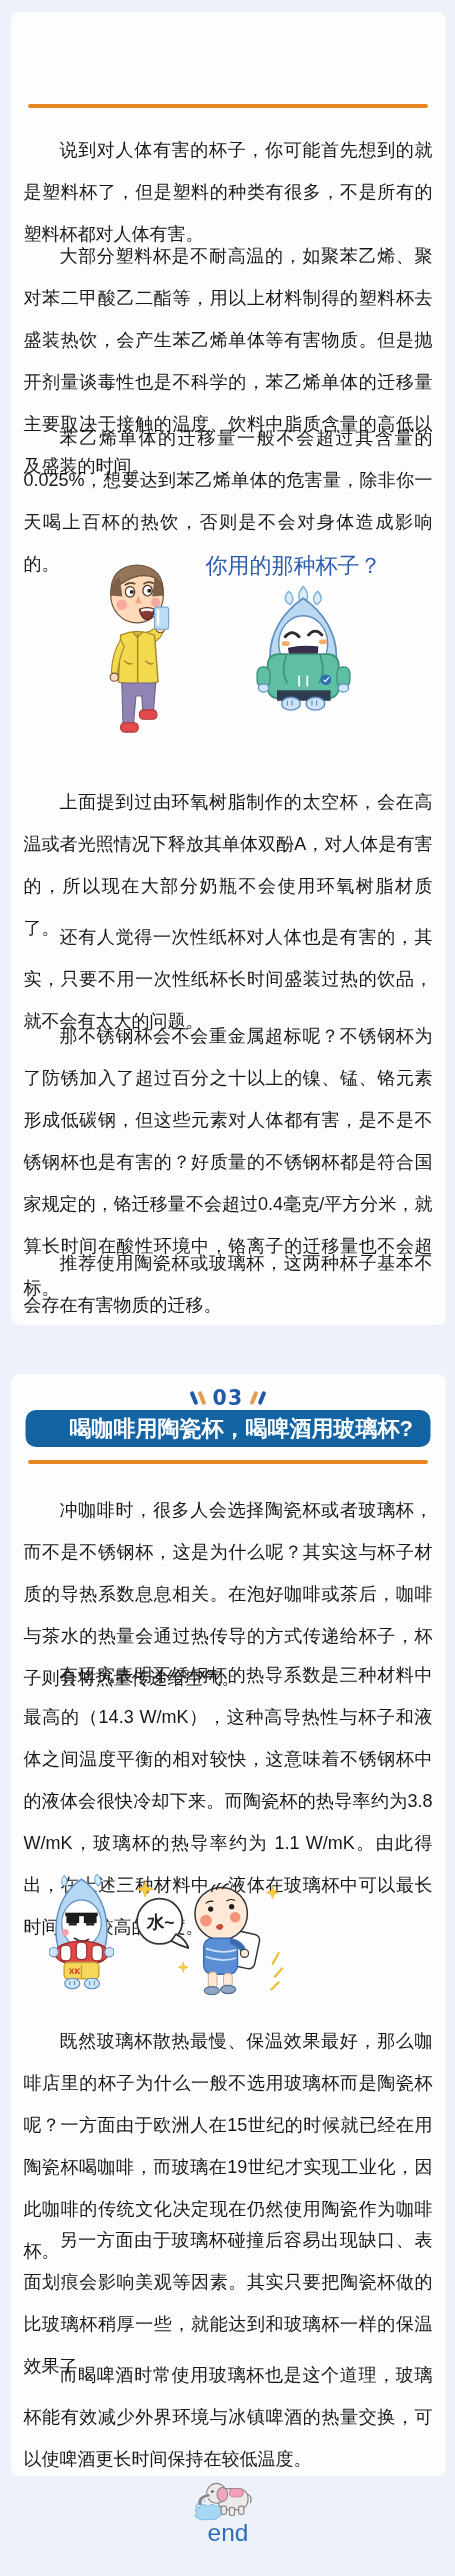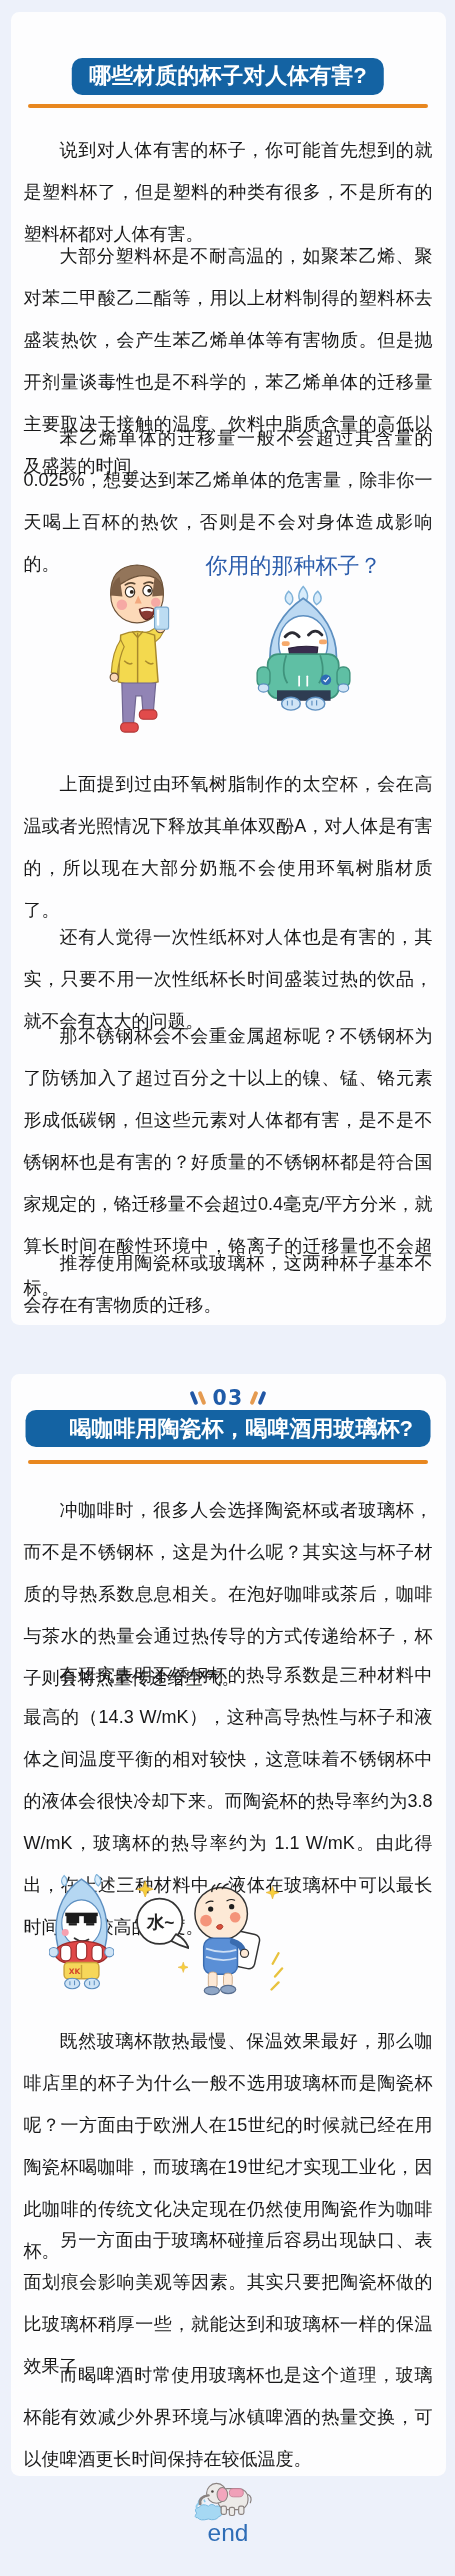--- a/index.html
+++ b/index.html
@@ -21,21 +21,20 @@
   .caption{position:absolute;font-size:22px;font-weight:normal;color:#2b5cab;white-space:nowrap;}
   .abs{position:absolute;}
   .endlabel{position:absolute;left:0;width:456px;text-align:center;top:2519px;font-size:24.5px;color:#2f6db6;}
 </style>
 </head>
 <body>
 
 <div id="page">
 
   <div class="card" id="card-sec2">
-    <div class="badge" style="top:46px;">哪些材质的杯子对人体有害?</div>
     <div class="divider" style="top:92px;"></div>
 
     <p class="para" style="top:117px;">说到对人体有害的杯子，你可能首先想到的就是塑料杯了，但是塑料的种类有很多，不是所有的塑料杯都对人体有害。</p>
     <p class="para" style="top:223px;">大部分塑料杯是不耐高温的，如聚苯乙烯、聚对苯二甲酸乙二酯等，用以上材料制得的塑料杯去盛装热饮，会产生苯乙烯单体等有害物质。但是抛开剂量谈毒性也是不科学的，苯乙烯单体的迁移量主要取决于接触的温度、饮料中脂质含量的高低以及盛装的时间。</p>
     <p class="para" style="top:405px;">苯乙烯单体的迁移量一般不会超过其含量的0.025%，想要达到苯乙烯单体的危害量，除非你一天喝上百杯的热饮，否则是不会对身体造成影响的。</p>
 
     <div class="caption" style="left:195px;top:539px;">你用的那种杯子？</div>
 
     <svg class="abs" style="left:92px;top:546px;" width="71" height="177" viewBox="0 0 121 303">
       <ellipse cx="58" cy="64" rx="45" ry="47" fill="#fcd9b8" stroke="#6b5138" stroke-width="2"></ellipse>
@@ -92,21 +91,21 @@
       <rect x="139" y="140" width="22" height="34" rx="10" fill="#5fbfa4" stroke="#3f937c" stroke-width="2.5"></rect>
       <ellipse cx="13" cy="176" rx="9" ry="7" fill="#cfe4f6" stroke="#5d8fc0" stroke-width="2"></ellipse>
       <ellipse cx="150" cy="176" rx="9" ry="7" fill="#cfe4f6" stroke="#5d8fc0" stroke-width="2"></ellipse>
       <rect x="36" y="180" width="92" height="18" fill="#2e3c52"></rect>
       <ellipse cx="60" cy="203" rx="16" ry="11" fill="#cfe4f6" stroke="#5d8fc0" stroke-width="2.5"></ellipse>
       <ellipse cx="102" cy="203" rx="16" ry="11" fill="#cfe4f6" stroke="#5d8fc0" stroke-width="2.5"></ellipse>
       <path d="M54,198 l0,8 M62,197 l0,9" stroke="#5d8fc0" stroke-width="2"></path>
       <path d="M96,198 l0,8 M104,197 l0,9" stroke="#5d8fc0" stroke-width="2"></path>
     </svg>
 
-    <p class="para" style="top:751px;">上面提到过由环氧树脂制作的太空杯，会在高温或者光照情况下释放其单体双酚A，对人体是有害的，所以现在大部分奶瓶不会使用环氧树脂材质了。</p>
+    <p class="para" style="top:769px;">上面提到过由环氧树脂制作的太空杯，会在高温或者光照情况下释放其单体双酚A，对人体是有害的，所以现在大部分奶瓶不会使用环氧树脂材质了。</p>
     <p class="para" style="top:904px;">还有人觉得一次性纸杯对人体也是有害的，其实，只要不用一次性纸杯长时间盛装过热的饮品，就不会有太大的问题。</p>
     <p class="para" style="top:1003px;">那不锈钢杯会不会重金属超标呢？不锈钢杯为了防锈加入了超过百分之十以上的镍、锰、铬元素形成低碳钢，但这些元素对人体都有害，是不是不锈钢杯也是有害的？好质量的不锈钢杯都是符合国家规定的，铬迁移量不会超过0.4毫克/平方分米，就算长时间在酸性环境中，铬离子的迁移量也不会超标。</p>
     <p class="para" style="top:1230px;">推荐使用陶瓷杯或玻璃杯，这两种杯子基本不会存在有害物质的迁移。</p>
   </div>
 
   <div class="card" id="card-sec3">
     <div class="sec-head" style="top:11.7px;">
       <span class="tick blue bslash"></span>
       <span class="tick orange bslash"></span>
       <span class="sec-num">03</span>

